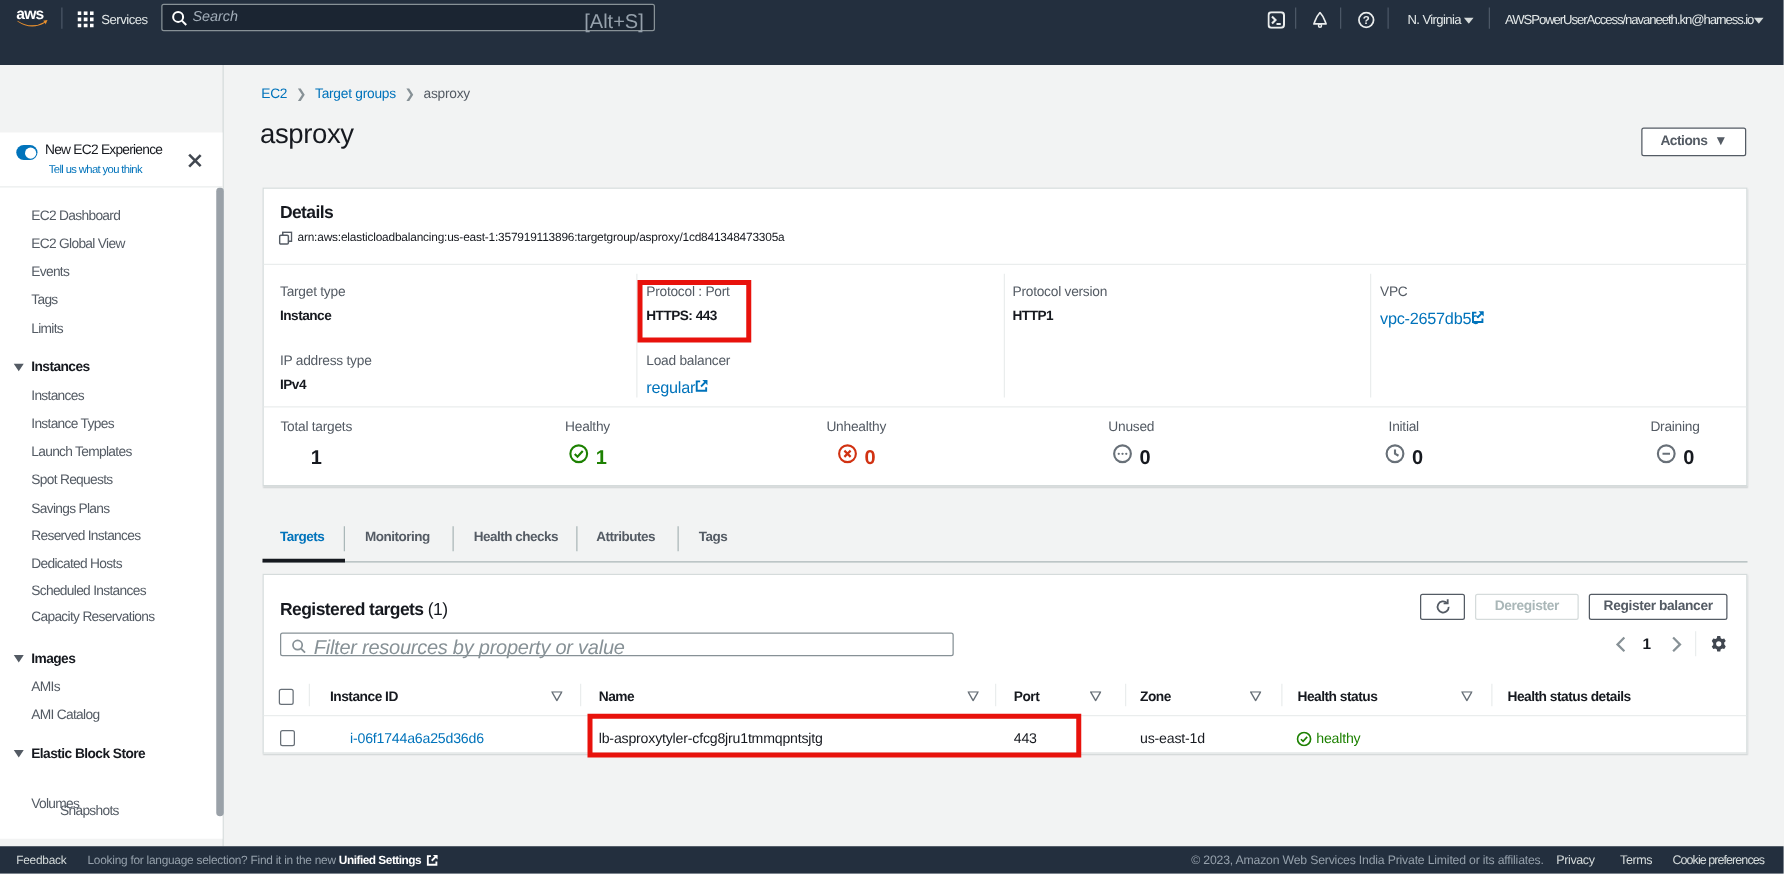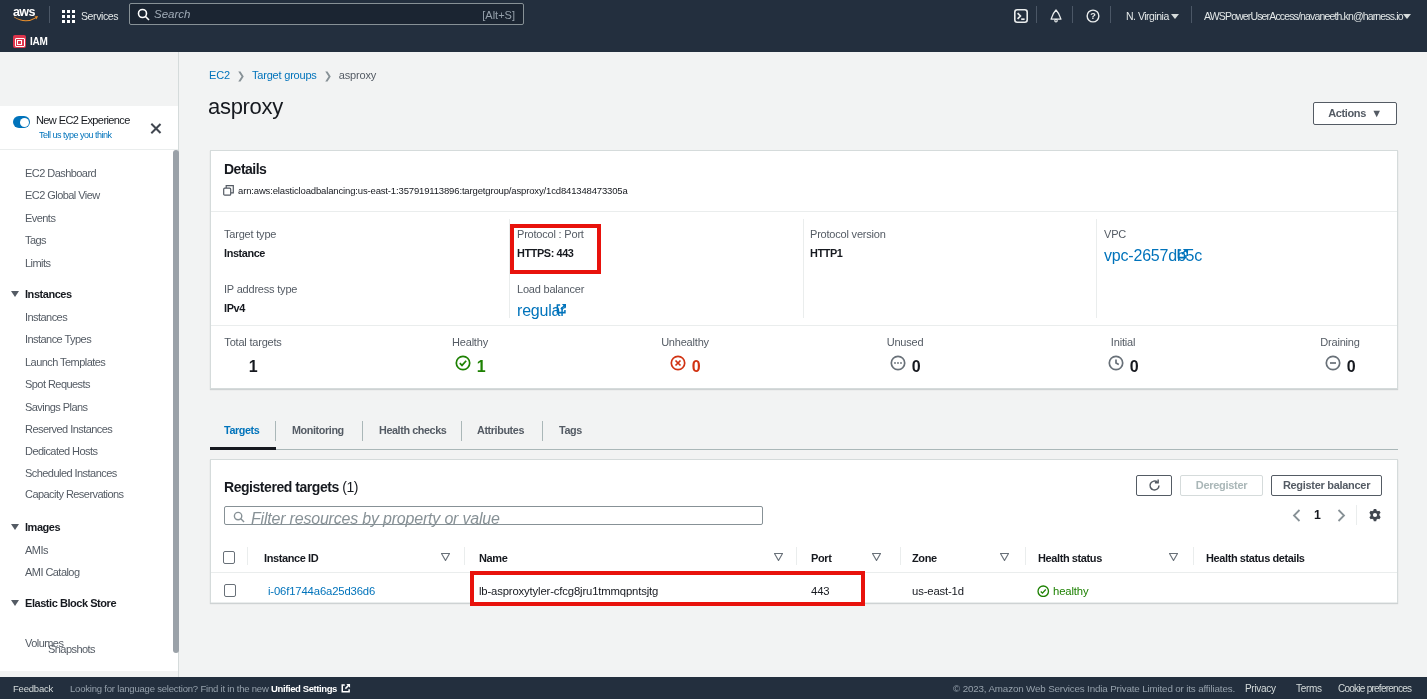--- a/index.html
+++ b/index.html
@@ -8,21 +8,21 @@
   .abs { position:absolute; }
 
   
   #topnav { position:absolute; left:0; top:0; width:1427px; height:52px; background:#232f3e; }
   #awslogo { position:absolute; left:13px; top:5px; width:26px; height:18px; }
   .navdiv { position:absolute; top:6px; width:1px; height:17px; background:#4b5766; }
   #gridicon { position:absolute; left:62px; top:9px; }
   .navtext { position:absolute; color:#e3e8e8; font-size:10.5px; top:10px; letter-spacing:-0.4px; }
   #searchbox { position:absolute; left:129px; top:3px; width:395px; height:22px; background:#1b2532; border:1px solid #879196; border-radius:2px; }
   #searchbox .ph { position:absolute; left:24px; top:4px; font-style:italic; color:#a2adb8; font-size:11.5px; }
-  #searchbox .alt { position:absolute; right:8px; top:4.5px; color:#95a0ab; font-size:11px; }
+  #searchbox .alt { position:absolute; right:8px; top:4.5px; color:#95a0ab; font-size:16px; }
   .navicon { position:absolute; top:9px; }
   #iamrow { position:absolute; left:0; top:28px; width:1427px; height:24px; }
   #iamicon { position:absolute; left:13px; top:7px; width:12.5px; height:12.5px; background:#dd344c; border-radius:2px; }
   #iamicon:before { content:""; position:absolute; left:2px; top:2.5px; width:8px; height:7.5px; border:1px solid #fff; border-radius:1px; } #iamicon:after { content:""; position:absolute; left:4px; top:5px; width:3px; height:3px; border:1px solid #fff; }
   #iamtext { position:absolute; left:30px; top:8px; color:#ffffff; font-size:10px; font-weight:bold; letter-spacing:-0.3px; }
 
   
   #leftrail { position:absolute; left:0; top:52px; width:179px; height:625px; background:#f2f3f3; border-right:1px solid #d5dbdb; }
   #sidebar { position:absolute; left:0; top:54px; width:178px; height:565px; background:#fff; }
   #sbscroll { position:absolute; left:173px; top:98px; width:6px; height:503px; background:#9aa1a8; border-radius:3px; }
@@ -45,21 +45,21 @@
   #title { position:absolute; left:208px; top:94px; font-size:22px; color:#16191f; font-weight:400; letter-spacing:-0.3px; }
   #actionsbtn { position:absolute; left:1313px; top:102px; width:84px; height:23px; background:#fff; border:1px solid #545b64; border-radius:2px; text-align:center; font-size:11px; font-weight:bold; color:#545b64; line-height:21px; letter-spacing:-0.4px; }
 
   .card { position:absolute; background:#fff; border:1px solid #d5dbdb; box-shadow:0 1px 1px 0 rgba(0,28,36,.15); }
   #detailscard { left:210px; top:150px; width:1188px; height:239px; }
   #rtcard { left:210px; top:459px; width:1188px; height:144px; }
 
   .cardtitle { position:absolute; font-size:14px; font-weight:bold; color:#16191f; letter-spacing:-0.5px; }
   .lbl { position:absolute; font-size:11px; color:#545b64; white-space:nowrap; letter-spacing:-0.2px; }
   .val { position:absolute; font-size:10.9px; font-weight:700; color:#16191f; white-space:nowrap; letter-spacing:-0.4px; }
-  .alink { color:#0073bb; text-decoration:none; font-size:16px; position:absolute; white-space:nowrap; letter-spacing:-0.2px; }
+  .alink { color:#0073bb; text-decoration:none; font-size:13px; position:absolute; white-space:nowrap; letter-spacing:-0.2px; }
   .hdiv { position:absolute; height:1px; background:#eaeded; }
   .vdiv { position:absolute; width:1px; background:#eaeded; }
 
   .redbox { position:absolute; border:4px solid #e8120c; z-index:40; }
 
   
   .stat { position:absolute; text-align:center; }
   .stat .sl { font-size:11px; color:#545b64; letter-spacing:-0.2px; }
   .stat .sv { margin-top:6.5px; font-size:16px; font-weight:700; color:#16191f; display:flex; align-items:center; justify-content:center; gap:6px; letter-spacing:-0.3px; height:17px; }
   .stat .sv .n { transform:translateY(4px); display:inline-block; }
@@ -139,32 +139,28 @@
   <div class="navdiv" style="left:1110px;"></div>
   <div class="navtext" style="left:1126px; letter-spacing:-0.5px;">N. Virginia</div>
   <svg class="navicon" style="left:1171px;top:14px;" width="8" height="5" viewBox="0 0 8 5">
       <path d="M0 0 L8 0 L4 5 Z" fill="#d5dbdb"></path>
     </svg>
   <div class="navdiv" style="left:1191px;"></div>
   <div class="navtext" style="left:1204px; font-size:10.5px; letter-spacing:-0.85px;">AWSPowerUserAccess/navaneeth.kn@harness.io</div>
   <svg class="navicon" style="left:1403px;top:14px;" width="8" height="5" viewBox="0 0 8 5">
       <path d="M0 0 L8 0 L4 5 Z" fill="#d5dbdb"></path>
     </svg>
-  <div id="iamrow">
-    <div id="iamicon"></div>
-    <div id="iamtext">IAM</div>
-  </div>
 </div>
 
 <div id="leftrail">
   <div id="sidebar"></div>
   <div id="sbscroll"></div>
   <div id="toggle"></div>
   <div id="newexp">New EC2 Experience</div>
-  <div id="tellus">Tell us type you think</div>
+  <div id="tellus">Tell us what you think</div>
   <div id="closex"></div>
   <div style="position:absolute; left:0; top:96.5px; width:178px; height:1px; background:#eaeded;"></div>
 </div>
 
 <div id="crumbs"><a>EC2</a><span class="crumbsep">❯</span><a>Target groups</a><span class="crumbsep">❯</span>asproxy</div>
 <div id="title">asproxy</div>
 <div id="actionsbtn">Actions&nbsp; ▼</div>
 
 <div class="card" id="detailscard"></div>
 <div class="cardtitle" style="left:224px; top:161px;">Details</div>
@@ -335,21 +331,21 @@
 <div class="hsep" style="left:1025px;"></div>
 <div class="th" style="left:1038px;">Health status</div>
 <svg class="abs" style="left:1169px; top:553px;" width="9" height="8" viewBox="0 0 9 8">
     <path d="M0.5 0.5 L8.5 0.5 L4.5 7.5 Z" fill="none" stroke="#687078" stroke-width="1.1"></path>
   </svg>
 <div class="hsep" style="left:1193px;"></div>
 <div class="th" style="left:1206px;">Health status details</div>
 <div class="hdiv" style="left:211px; top:572px; width:1186px;"></div>
 
 <div class="cbx" style="left:223.5px; top:584px;"></div>
-<a class="td" style="left:268px; color:#0073bb; text-decoration:none;">i-06f1744a6a25d36d6</a>
+<a class="td" style="left:280px; color:#0073bb; text-decoration:none;">i-06f1744a6a25d36d6</a>
 <div class="td" style="left:479px;">lb-asproxytyler-cfcg8jru1tmmqpntsjtg</div>
 <div class="td" style="left:811px;">443</div>
 <div class="td" style="left:912px;">us-east-1d</div>
 <svg class="abs" style="left:1037px; top:584.5px;" width="12.5" height="12.5" viewBox="0 0 16 16">
     <circle cx="8" cy="8" r="6.7" fill="none" stroke="#1d8102" stroke-width="1.7"></circle>
     <path d="M4.8 8.2 L7 10.4 L11.2 5.8" fill="none" stroke="#1d8102" stroke-width="1.7"></path>
   </svg>
 <div class="td" style="left:1053px; color:#1d8102;">healthy</div>
 <div class="hdiv" style="left:211px; top:602px; width:1186px;"></div>
 

